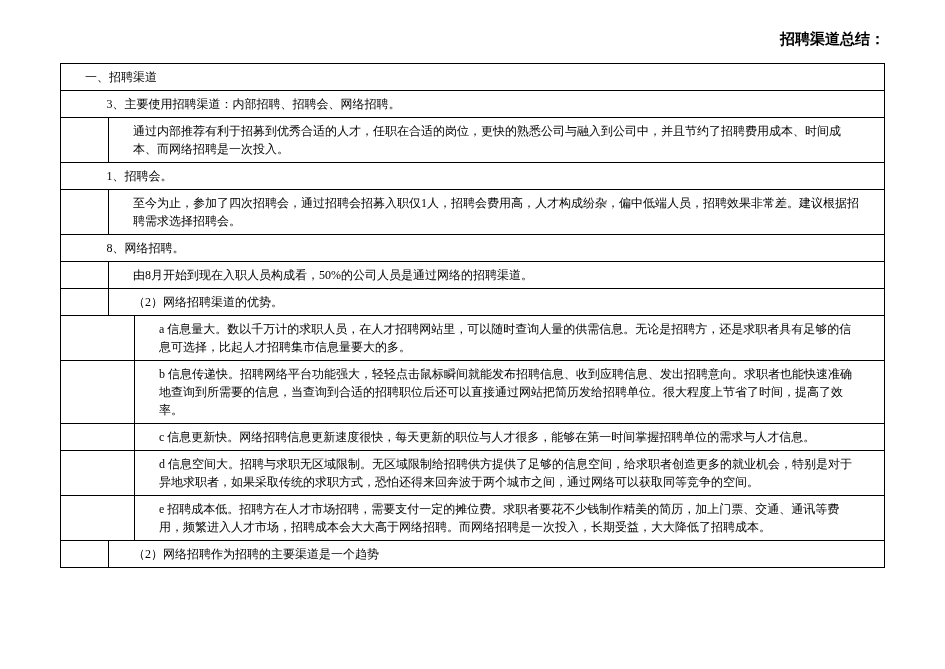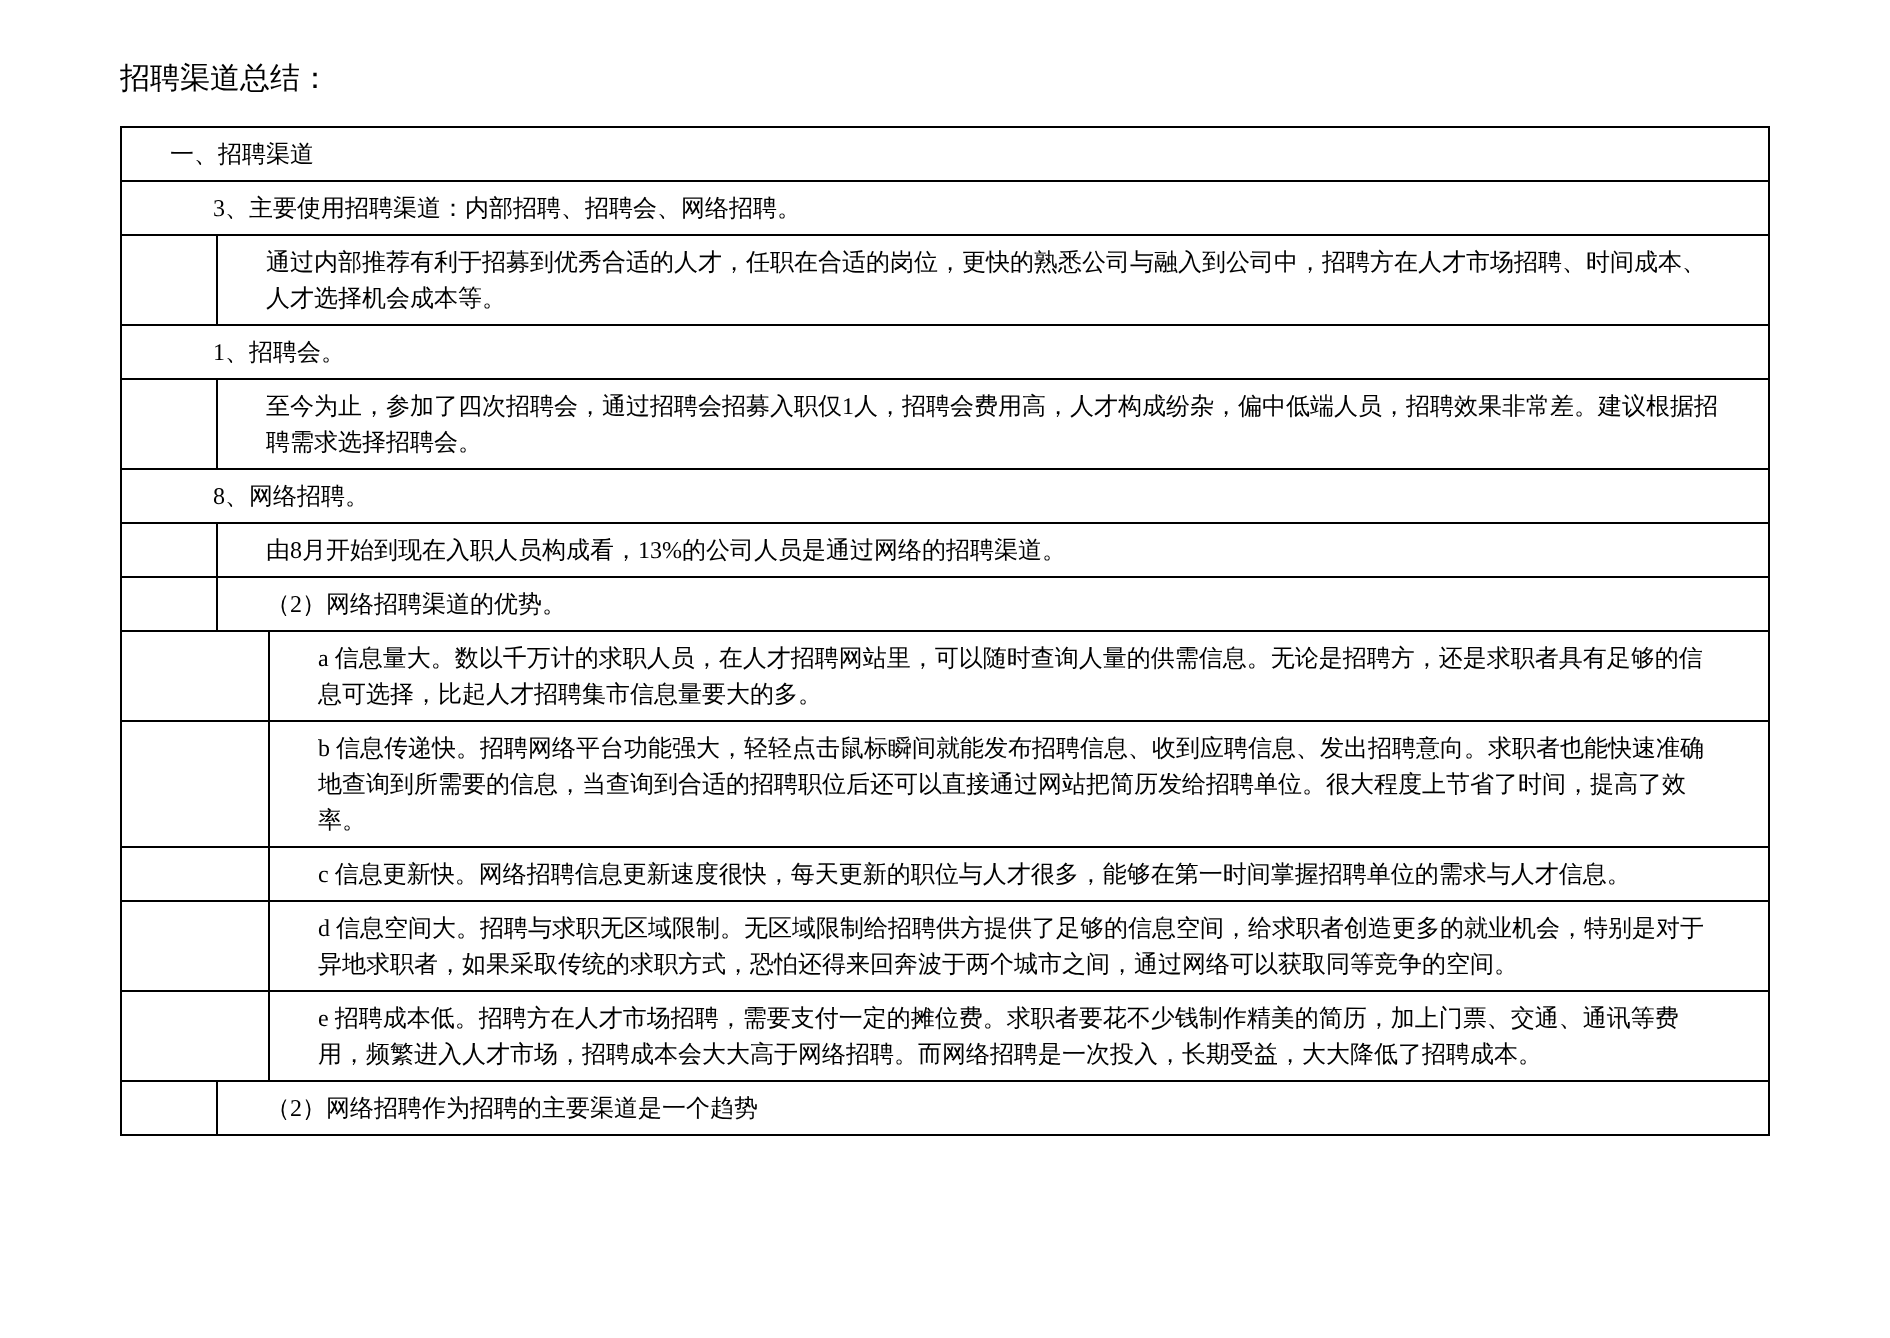--- a/index.html
+++ b/index.html
@@ -6,22 +6,22 @@
     body {
       font-family: "SimSun", "宋体", serif;
       font-size: 12px;
       background: #fff;
       color: #000;
       width: 945px;
       height: 669px;
       padding: 30px 60px 10px 60px;
     }
     .title {
-      text-align: left;
-      font-weight: normal;
+      text-align: right;
+      font-weight: bold;
       font-size: 15px;
       margin-bottom: 14px;
     }
     table {
       border-collapse: collapse;
       width: 100%;
       table-layout: fixed;
     }
     td {
       border: 1px solid #000;
@@ -52,39 +52,39 @@
       <tr>
     <td colspan="4">一、招聘渠道</td>
   </tr>
   <tr>
     <td class="noborder-right"></td>
     <td colspan="3" class="noborder-left">3、主要使用招聘渠道：内部招聘、招聘会、网络招聘。</td>
   </tr>
   <tr>
     <td class="noborder-right"></td>
     <td class="noborder-left"></td>
-    <td colspan="2">通过内部推荐有利于招募到优秀合适的人才，任职在合适的岗位，更快的熟悉公司与融入到公司中，招聘方在人才市场招聘、时间成本、人才选择机会成本等。</td>
+    <td colspan="2">通过内部推荐有利于招募到优秀合适的人才，任职在合适的岗位，更快的熟悉公司与融入到公司中，并且节约了招聘费用成本、时间成本、而网络招聘是一次投入。</td>
   </tr>
   <tr>
     <td class="noborder-right"></td>
     <td colspan="3" class="noborder-left">1、招聘会。</td>
   </tr>
   <tr>
     <td class="noborder-right"></td>
     <td class="noborder-left"></td>
     <td colspan="2">至今为止，参加了四次招聘会，通过招聘会招募入职仅1人，招聘会费用高，人才构成纷杂，偏中低端人员，招聘效果非常差。建议根据招聘需求选择招聘会。</td>
   </tr>
   <tr>
     <td class="noborder-right"></td>
     <td colspan="3" class="noborder-left">8、网络招聘。</td>
   </tr>
   <tr>
     <td class="noborder-right"></td>
     <td class="noborder-left"></td>
-    <td colspan="2">由8月开始到现在入职人员构成看，13%的公司人员是通过网络的招聘渠道。</td>
+    <td colspan="2">由8月开始到现在入职人员构成看，50%的公司人员是通过网络的招聘渠道。</td>
   </tr>
   <tr>
     <td class="noborder-right"></td>
     <td class="noborder-left"></td>
     <td colspan="2">（2）网络招聘渠道的优势。</td>
   </tr>
   <tr>
     <td class="noborder-right"></td>
     <td class="noborder-left noborder-right"></td>
     <td class="noborder-left"></td>

